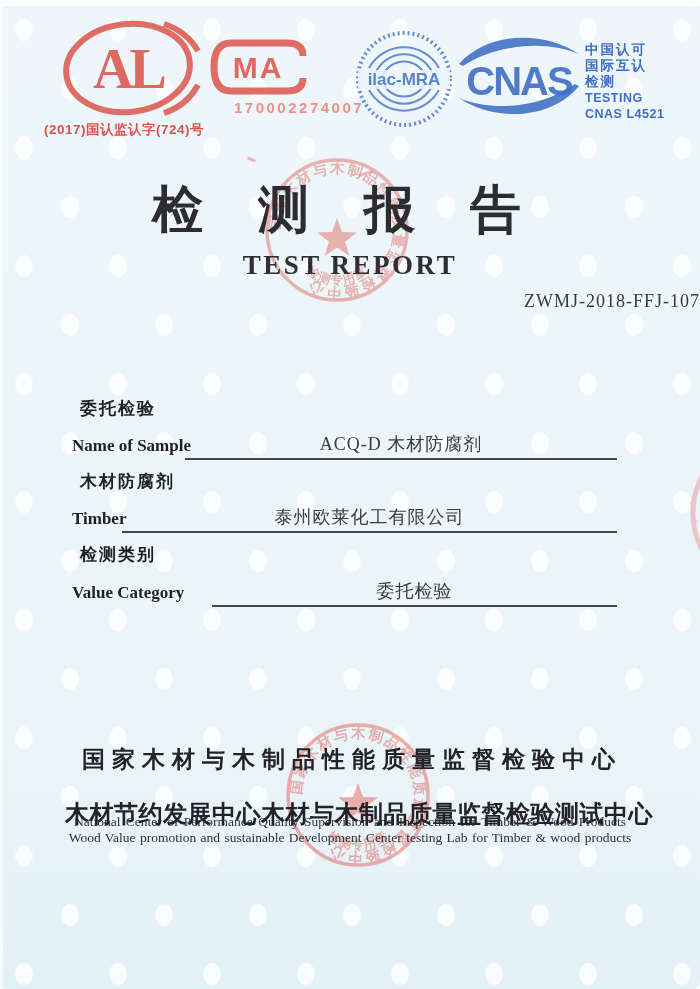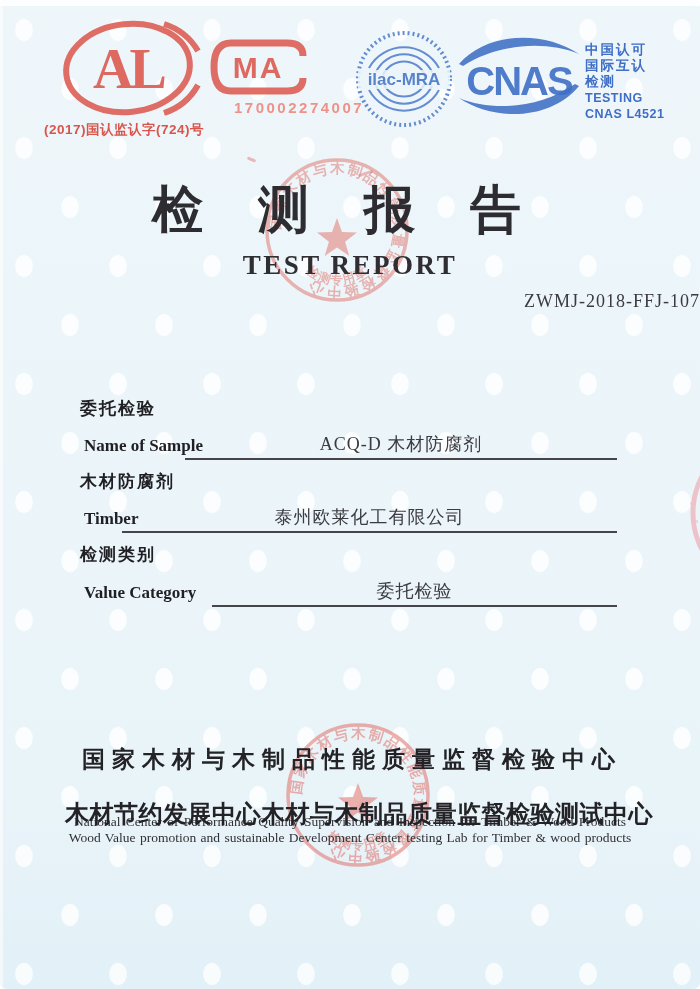--- a/index.html
+++ b/index.html
@@ -29,21 +29,21 @@
   
   .title-cn{left:0;right:0;top:176px;text-align:center;font-size:51px;font-weight:700;
     letter-spacing:55px;text-indent:28px;color:#2d2d31;z-index:2;}
   .title-en{left:0;right:0;top:250px;text-align:center;font-family:"Liberation Serif",serif;
     font-weight:700;font-size:27px;letter-spacing:2.5px;color:#2e2e33;z-index:2;}
   .report-no{left:0;right:0;top:291px;text-align:right;font-family:"Liberation Serif",serif;
     font-size:18px;letter-spacing:1px;color:#3a3a3f;z-index:2;}
 
   
   .flabel-cn{left:80px;font-size:17px;font-weight:600;letter-spacing:2px;color:#1f1f24;z-index:2;}
-  .flabel-en{left:84px;font-family:"Liberation Serif",serif;font-weight:700;font-size:17px;color:#1f1f24;z-index:2;}
+  .flabel-en{left:72px;font-family:"Liberation Serif",serif;font-weight:700;font-size:17px;color:#1f1f24;z-index:2;}
   .fline{height:27px;border-bottom:2px solid #45454a;text-align:center;z-index:2;
     font-family:"Liberation Serif",serif;font-size:18px;color:#3b3b40;line-height:27px;letter-spacing:1px;}
   .g1-cn{top:397px;} .g1-en{top:436px;} .g1-line{left:185px;top:431px;width:432px;}
   .g2-cn{top:470px;} .g2-en{top:509px;} .g2-line{left:122px;top:504px;width:495px;}
   .g3-cn{top:543px;} .g3-en{top:583px;} .g3-line{left:212px;top:578px;width:405px;}
 
   
   .org1-cn{left:0;right:0;top:744px;text-align:center;font-size:23px;font-weight:700;
     letter-spacing:7px;text-indent:4px;color:#232327;z-index:2;}
   .org1-en{left:0;right:0;top:814px;text-align:center;font-family:"Liberation Serif",serif;

